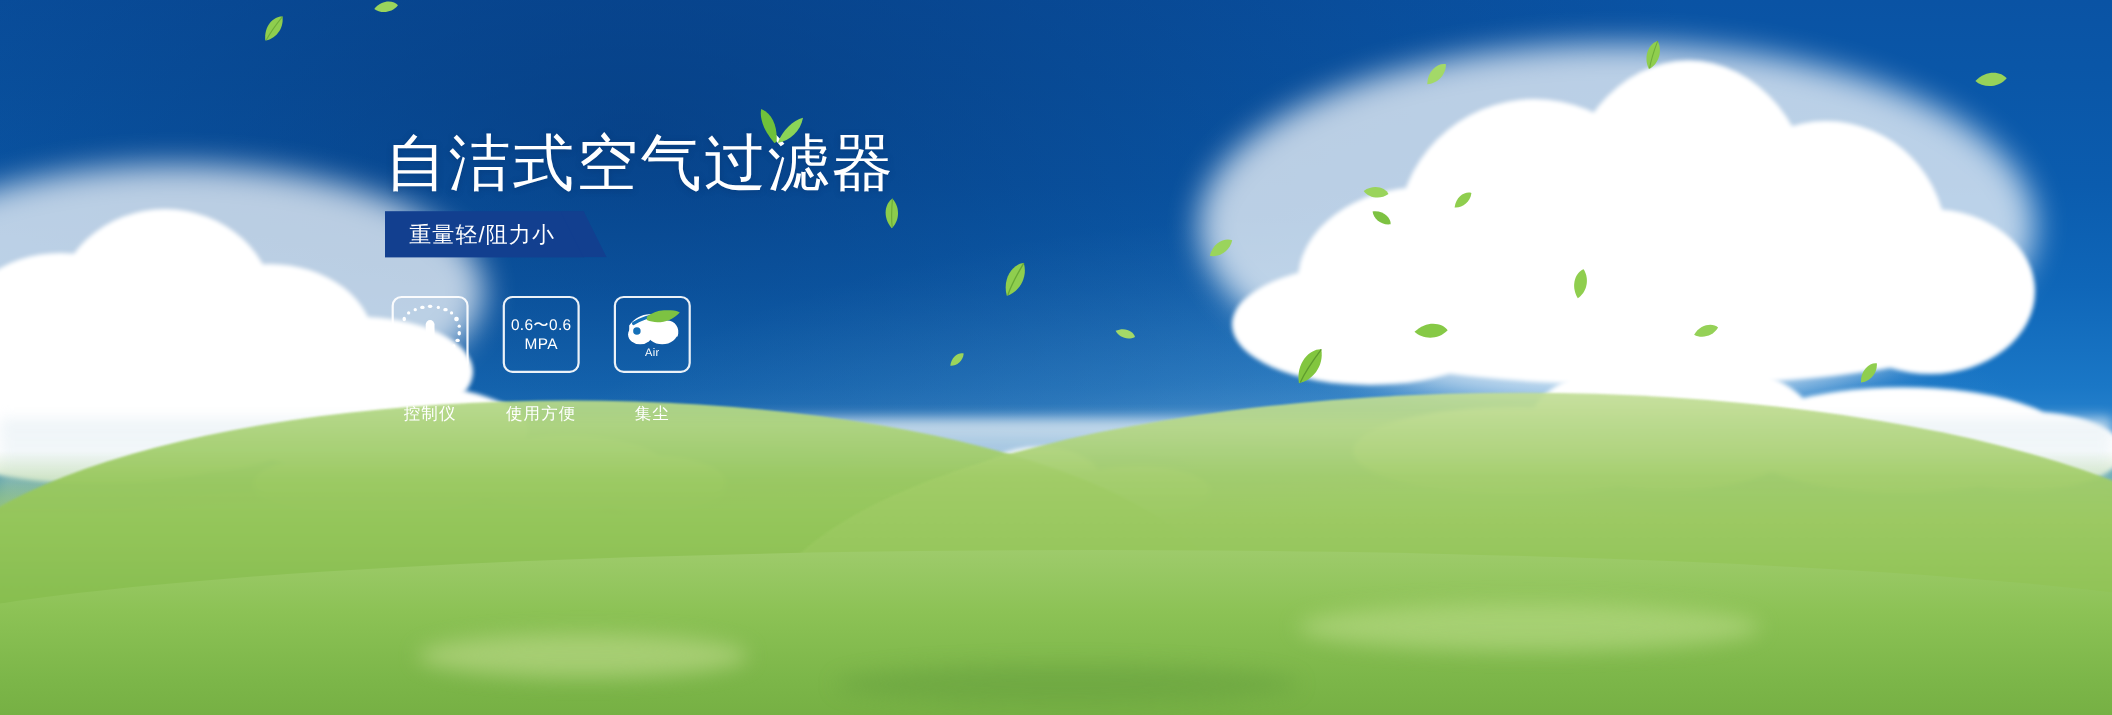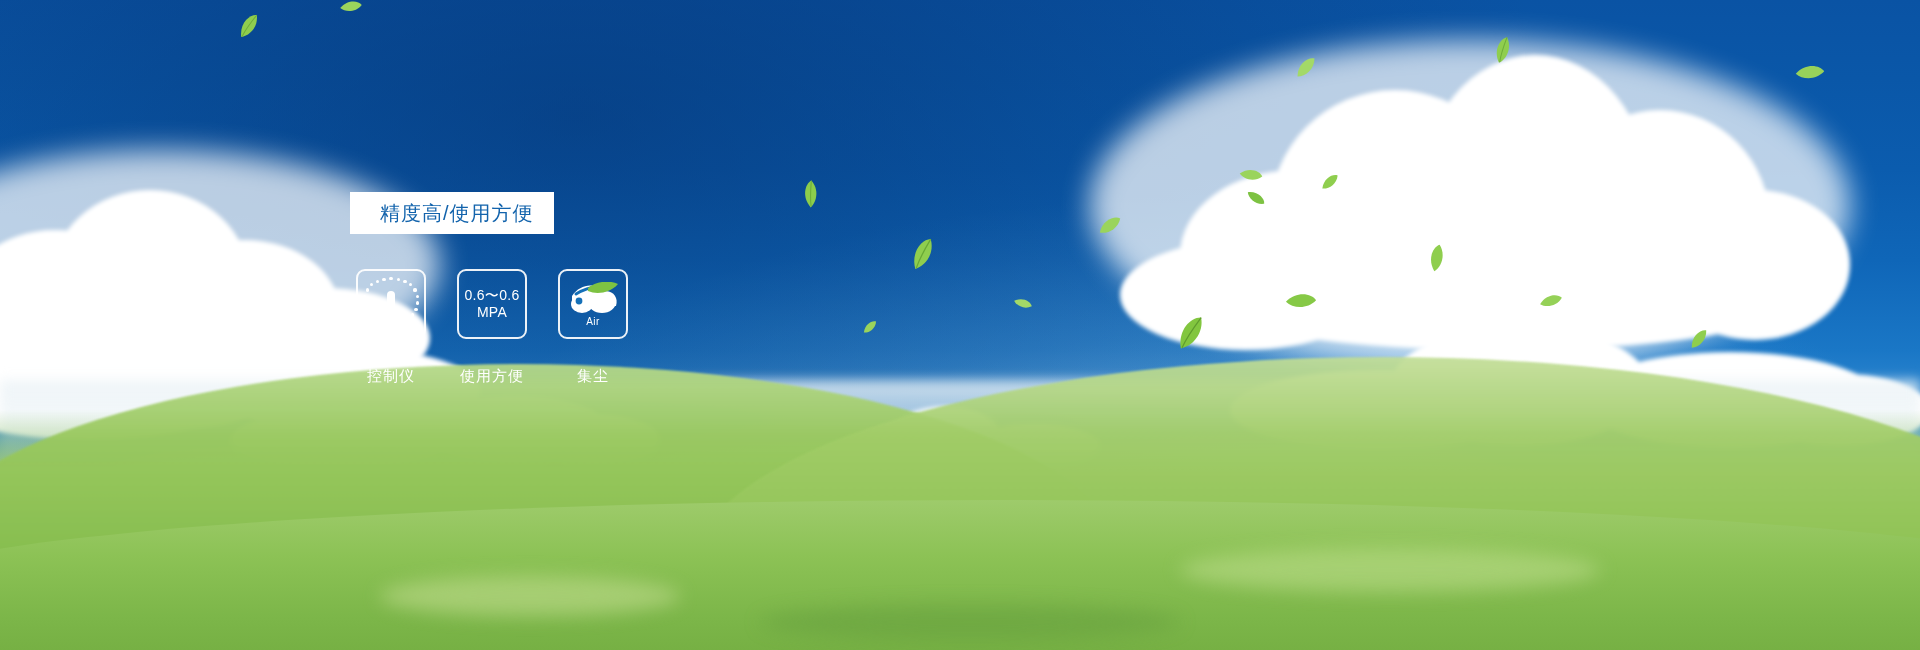--- a/index.html
+++ b/index.html
@@ -317,24 +317,33 @@
       </svg>
   </div>
   <div class="leaf" style="left:862px;top:322px;transform:rotate(-16deg);">
     <svg width="16" height="10" viewBox="0 0 26 16">
         <path d="M1 14 C6 1 19 -2 25 2 C21 13 9 17 1 14 Z" fill="#9ad45c"></path>
       </svg>
   </div>
 
   <div class="content">
 
+    <div class="title">
+      <span>自洁式空气过滤器</span>
+      <span class="title-leaf">
+        <svg width="52" height="34" viewBox="0 0 52 34">
+          <path d="M24 33 C16 24 10 12 12 2 C22 6 27 18 26 32 Z" fill="#6fc13a"></path>
+          <path d="M27 33 C31 22 41 12 50 10 C48 22 38 31 27 33 Z" fill="#8bd457"></path>
+        </svg>
+      </span>
+    </div>
 
     <div class="subbar">
-      <div class="sub-right">
-        <span>精度高/使用方便</span>
+      <div class="sub-left">
+        <span>重量轻/阻力小</span>
       </div>
     </div>
 
     <div class="features">
 
       <div class="feature">
         <div class="fbox">
           <div class="gauge">
             <div class="needle"></div>
             <span class="lab no">NO</span>

